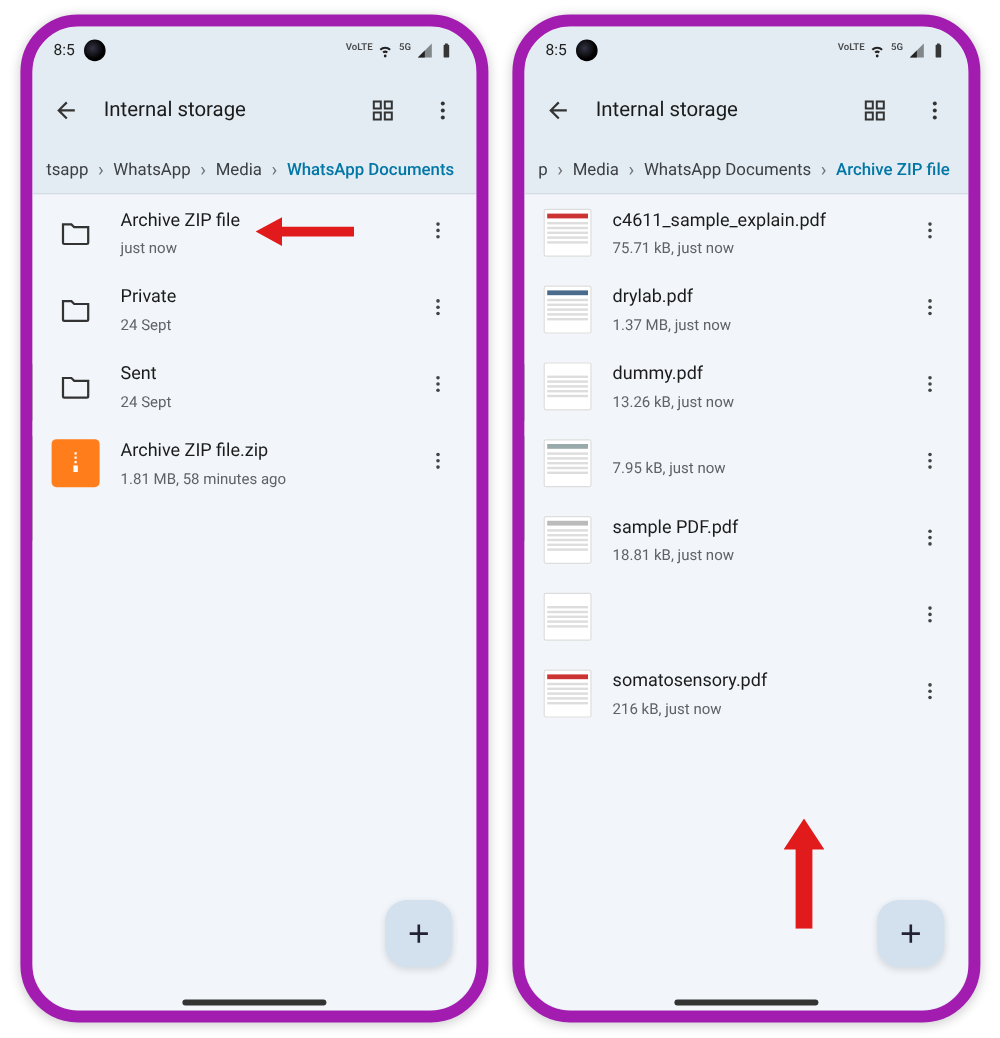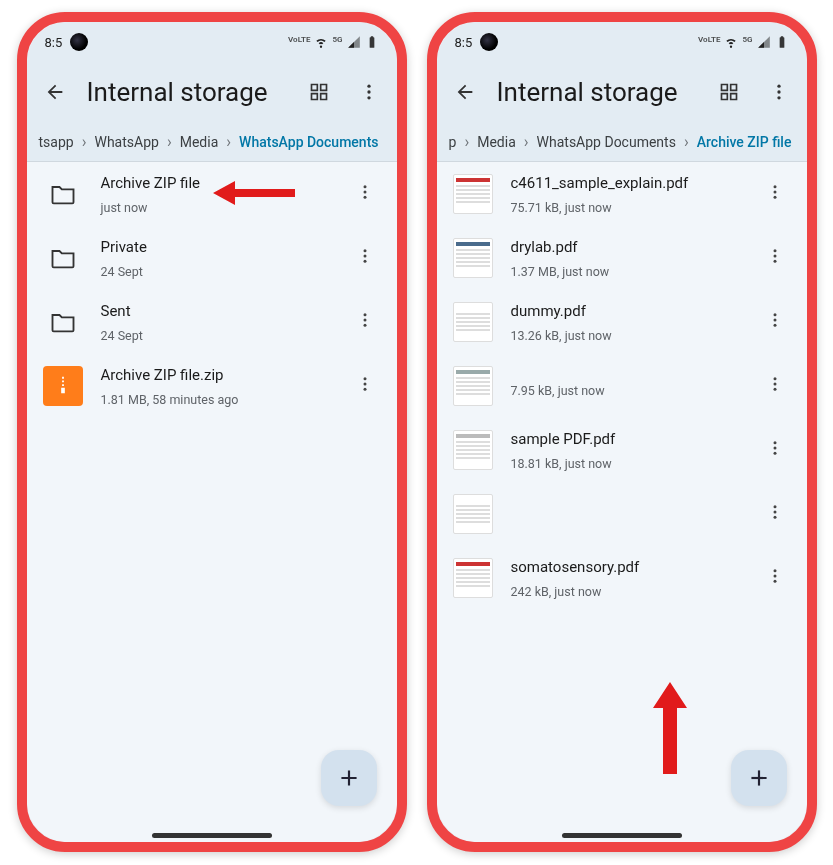--- a/index.html
+++ b/index.html
@@ -7,21 +7,21 @@
     background: #ffffff;
     font-family: Roboto, "Helvetica Neue", Arial, sans-serif;
     display: flex;
     gap: 20px;
     padding: 12px;
     justify-content: center;
   }
   .phone {
     width: 390px;
     height: 840px;
-    border: 10px solid #ef4444;
+    border: 10px solid #a21caf;
     border-radius: 48px;
     background: #e9eef4;
     position: relative;
     overflow: hidden;
     box-shadow: 0 2px 10px rgba(0,0,0,0.2);
   }
   .phone-inner {
     position: absolute;
     top: 0; left: 0; right: 0; bottom: 0;
     border-radius: 40px;
@@ -56,21 +56,21 @@
   .status-right svg { width: 14px; height: 14px; }
   .app-bar {
     height: 60px;
     background: #e3ecf3;
     display: flex;
     align-items: center;
     padding: 0 10px;
     gap: 14px;
   }
   .app-bar .title {
-    font-size: 26px;
+    font-size: 17px;
     color: #1b1b1b;
     flex: 1;
   }
   .icon-btn {
     width: 36px; height: 36px;
     display: flex; align-items: center; justify-content: center;
     border-radius: 50%;
     color: #333;
   }
   .breadcrumb {
@@ -495,21 +495,21 @@
             <div class="thumb">
               <div class="pdf-thumb-band" style="top:3px;background:#c33;"></div>
               <div class="pdf-thumb-band" style="top:10px;background:#ddd;height:2px;"></div>
               <div class="pdf-thumb-band" style="top:14px;background:#ddd;height:2px;"></div>
               <div class="pdf-thumb-band" style="top:18px;background:#ddd;height:2px;"></div>
               <div class="pdf-thumb-band" style="top:22px;background:#ddd;height:2px;"></div>
               <div class="pdf-thumb-band" style="top:26px;background:#ddd;height:2px;"></div>
             </div>
             <div class="row-text">
               <div class="row-title">somatosensory.pdf</div>
-              <div class="row-sub">242 kB, just now</div>
+              <div class="row-sub">216 kB, just now</div>
             </div>
             <div class="more"><svg width="18" height="18" viewBox="0 0 24 24">
                 <circle cx="12" cy="5" r="2" fill="currentColor"></circle>
                 <circle cx="12" cy="12" r="2" fill="currentColor"></circle>
                 <circle cx="12" cy="19" r="2" fill="currentColor"></circle>
               </svg></div>
           </div>
         </div>
       <div class="fab">
         <svg width="26" height="26" viewBox="0 0 24 24">

